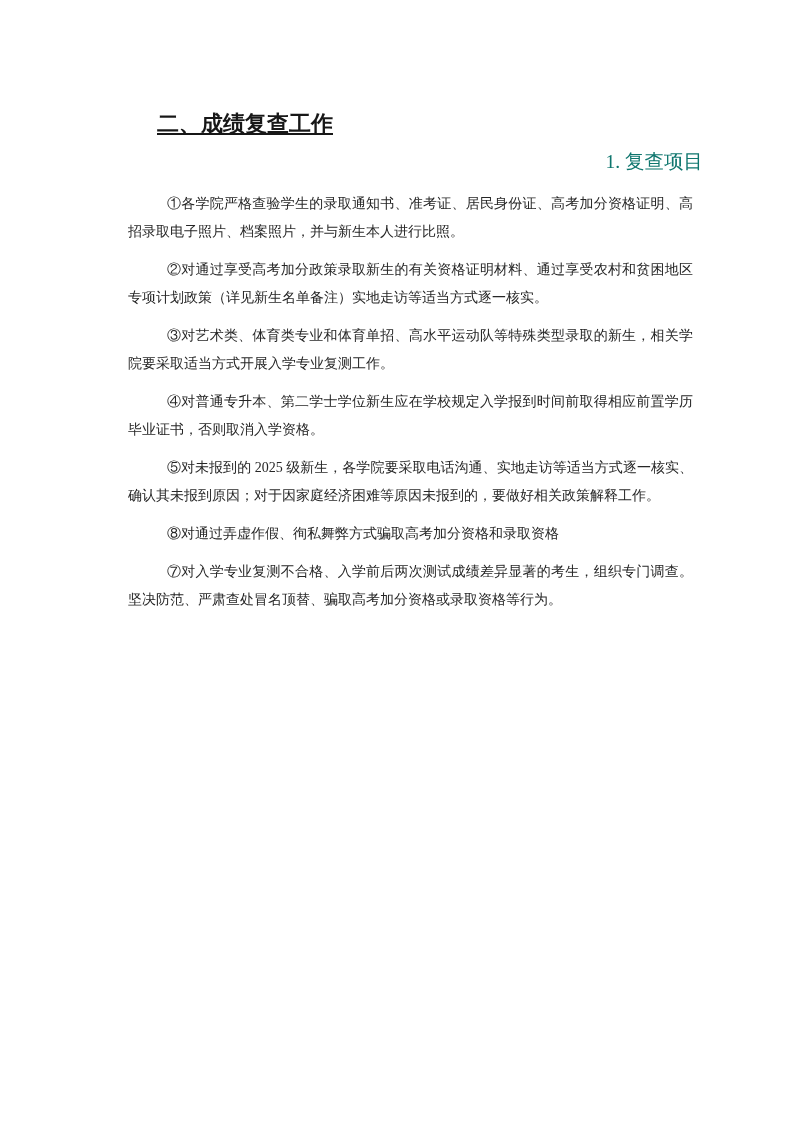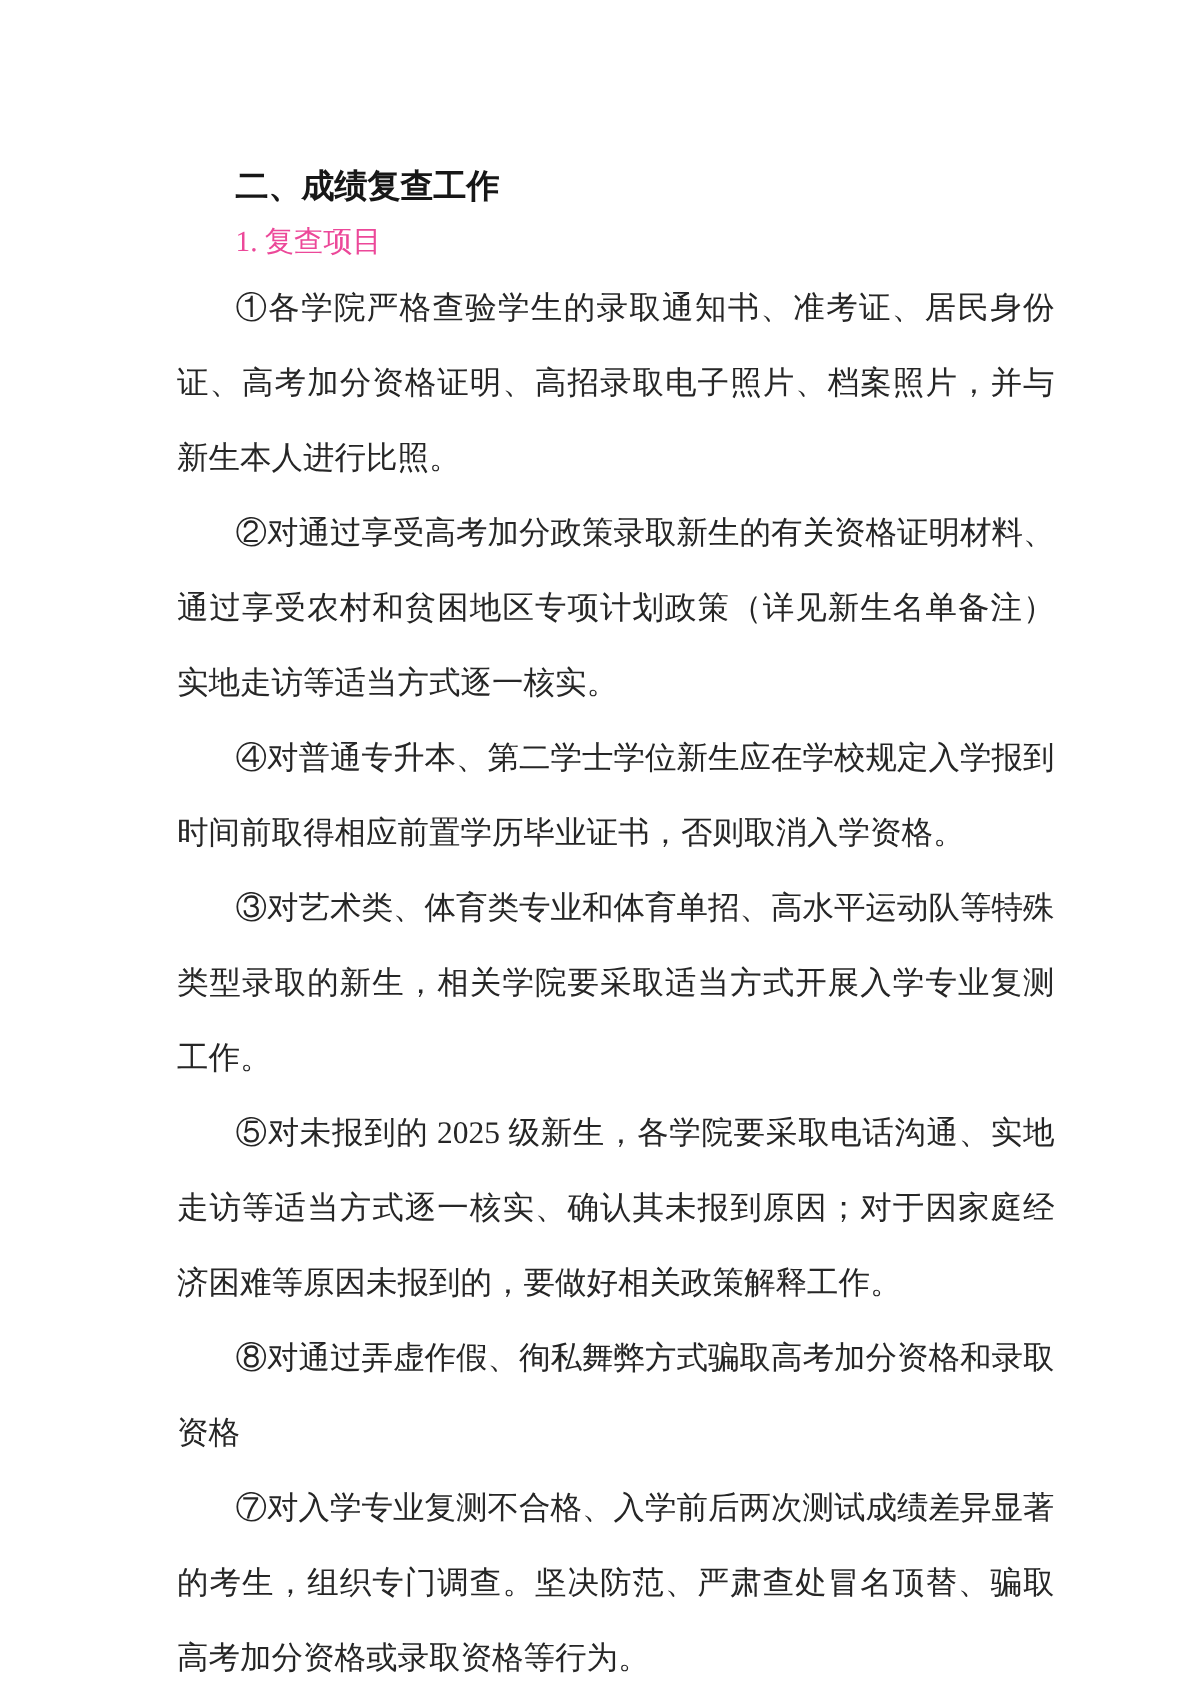--- a/index.html
+++ b/index.html
@@ -31,47 +31,49 @@
   }
   .heading {
     font-family: "Liberation Sans", "DejaVu Sans", sans-serif;
     font-weight: 700;
     font-size: 22px;
     line-height: 37.6px;
     color: #171717;
     margin: 0;
     text-indent: 39px;
     white-space: nowrap;
+    text-decoration: underline;
   }
   .subheading {
     font-weight: 400;
     font-size: 19.5px;
     line-height: 37.6px;
-    color: #ec4899;
+    color: #0f766e;
     margin: 0;
     text-indent: 39px;
+    text-align: right;
   }
   .para {
-    margin: 0;
-    font-size: 21px;
-    line-height: 50px;
+    margin: 10px;
+    font-size: 14px;
+    line-height: 28px;
     text-align: justify;
     text-justify: inter-ideograph;
     text-indent: 39px;
     color: #262626;
   }
 </style>
 </head>
 <body>
 
 <div class="page">
   <div class="content">
     <h1 class="heading">二、成绩复查工作</h1>
     <h2 class="subheading">1. 复查项目</h2>
     <p class="para">①各学院严格查验学生的录取通知书、准考证、居民身份证、高考加分资格证明、高招录取电子照片、档案照片，并与新生本人进行比照。</p>
     <p class="para">②对通过享受高考加分政策录取新生的有关资格证明材料、通过享受农村和贫困地区专项计划政策（详见新生名单备注）实地走访等适当方式逐一核实。</p>
+    <p class="para">③对艺术类、体育类专业和体育单招、高水平运动队等特殊类型录取的新生，相关学院要采取适当方式开展入学专业复测工作。</p>
     <p class="para">④对普通专升本、第二学士学位新生应在学校规定入学报到时间前取得相应前置学历毕业证书，否则取消入学资格。</p>
-    <p class="para">③对艺术类、体育类专业和体育单招、高水平运动队等特殊类型录取的新生，相关学院要采取适当方式开展入学专业复测工作。</p>
     <p class="para">⑤对未报到的 2025 级新生，各学院要采取电话沟通、实地走访等适当方式逐一核实、确认其未报到原因；对于因家庭经济困难等原因未报到的，要做好相关政策解释工作。</p>
     <p class="para">⑧对通过弄虚作假、徇私舞弊方式骗取高考加分资格和录取资格</p>
     <p class="para">⑦对入学专业复测不合格、入学前后两次测试成绩差异显著的考生，组织专门调查。坚决防范、严肃查处冒名顶替、骗取高考加分资格或录取资格等行为。</p>
   </div>
 </div>
 
 </body></html>

